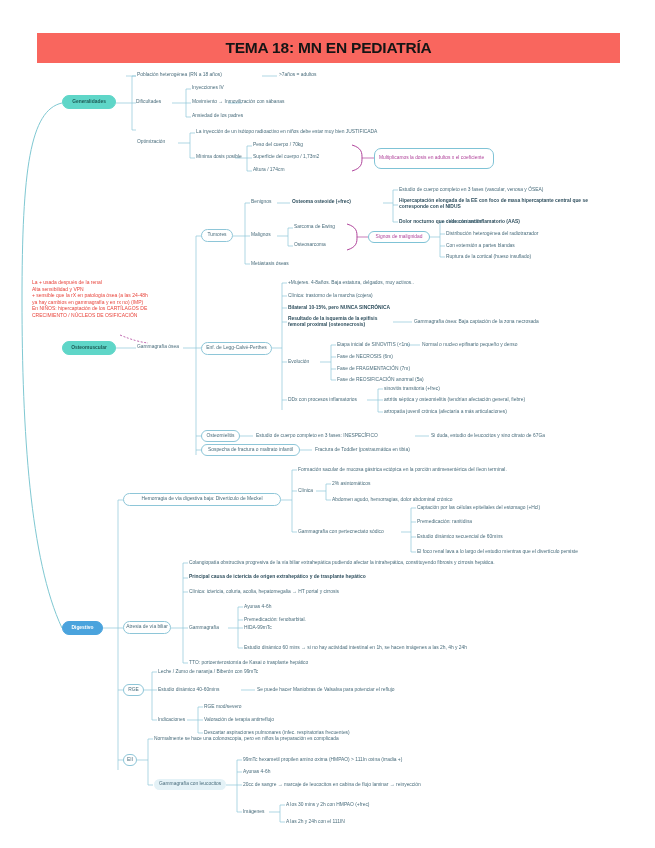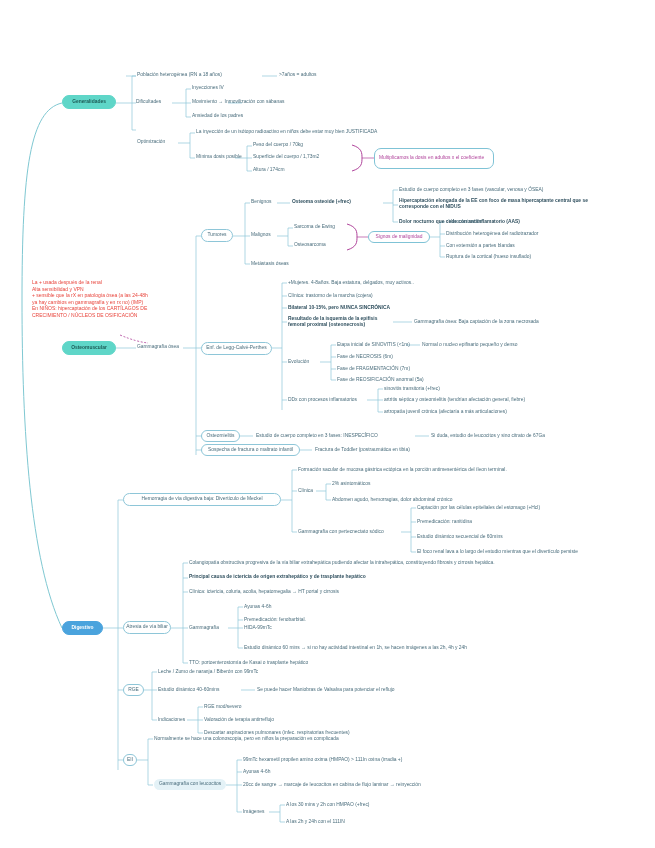--- a/index.html
+++ b/index.html
@@ -92,20 +92,23 @@
     width: 655px; height: 848px;
     pointer-events: none;
   }
   svg.wires path, svg.wires line { fill: none; }
 </style>
 </head>
 <body>
 
 <div id="page">
 
+  <div class="title-banner">
+    <span class="t">TEMA 18: MN EN PEDIATRÍA</span>
+  </div>
 
   <svg class="wires" viewBox="0 0 655 848">
     <g stroke="#8ec6d8" stroke-width="0.7">
 
       <path d="M62,103 C30,110 22,170 22,300 C22,430 30,560 62,628" stroke="#7fc8d2" stroke-width="1"></path>
 
       <line x1="116" y1="103" x2="132" y2="103"></line>
       <path d="M132,76 L132,130 M132,76 L136,76 M132,103 L136,103 M132,130 L136,130"></path>
 
       <path d="M126,76 C130,76 130,76 136,76"></path>

